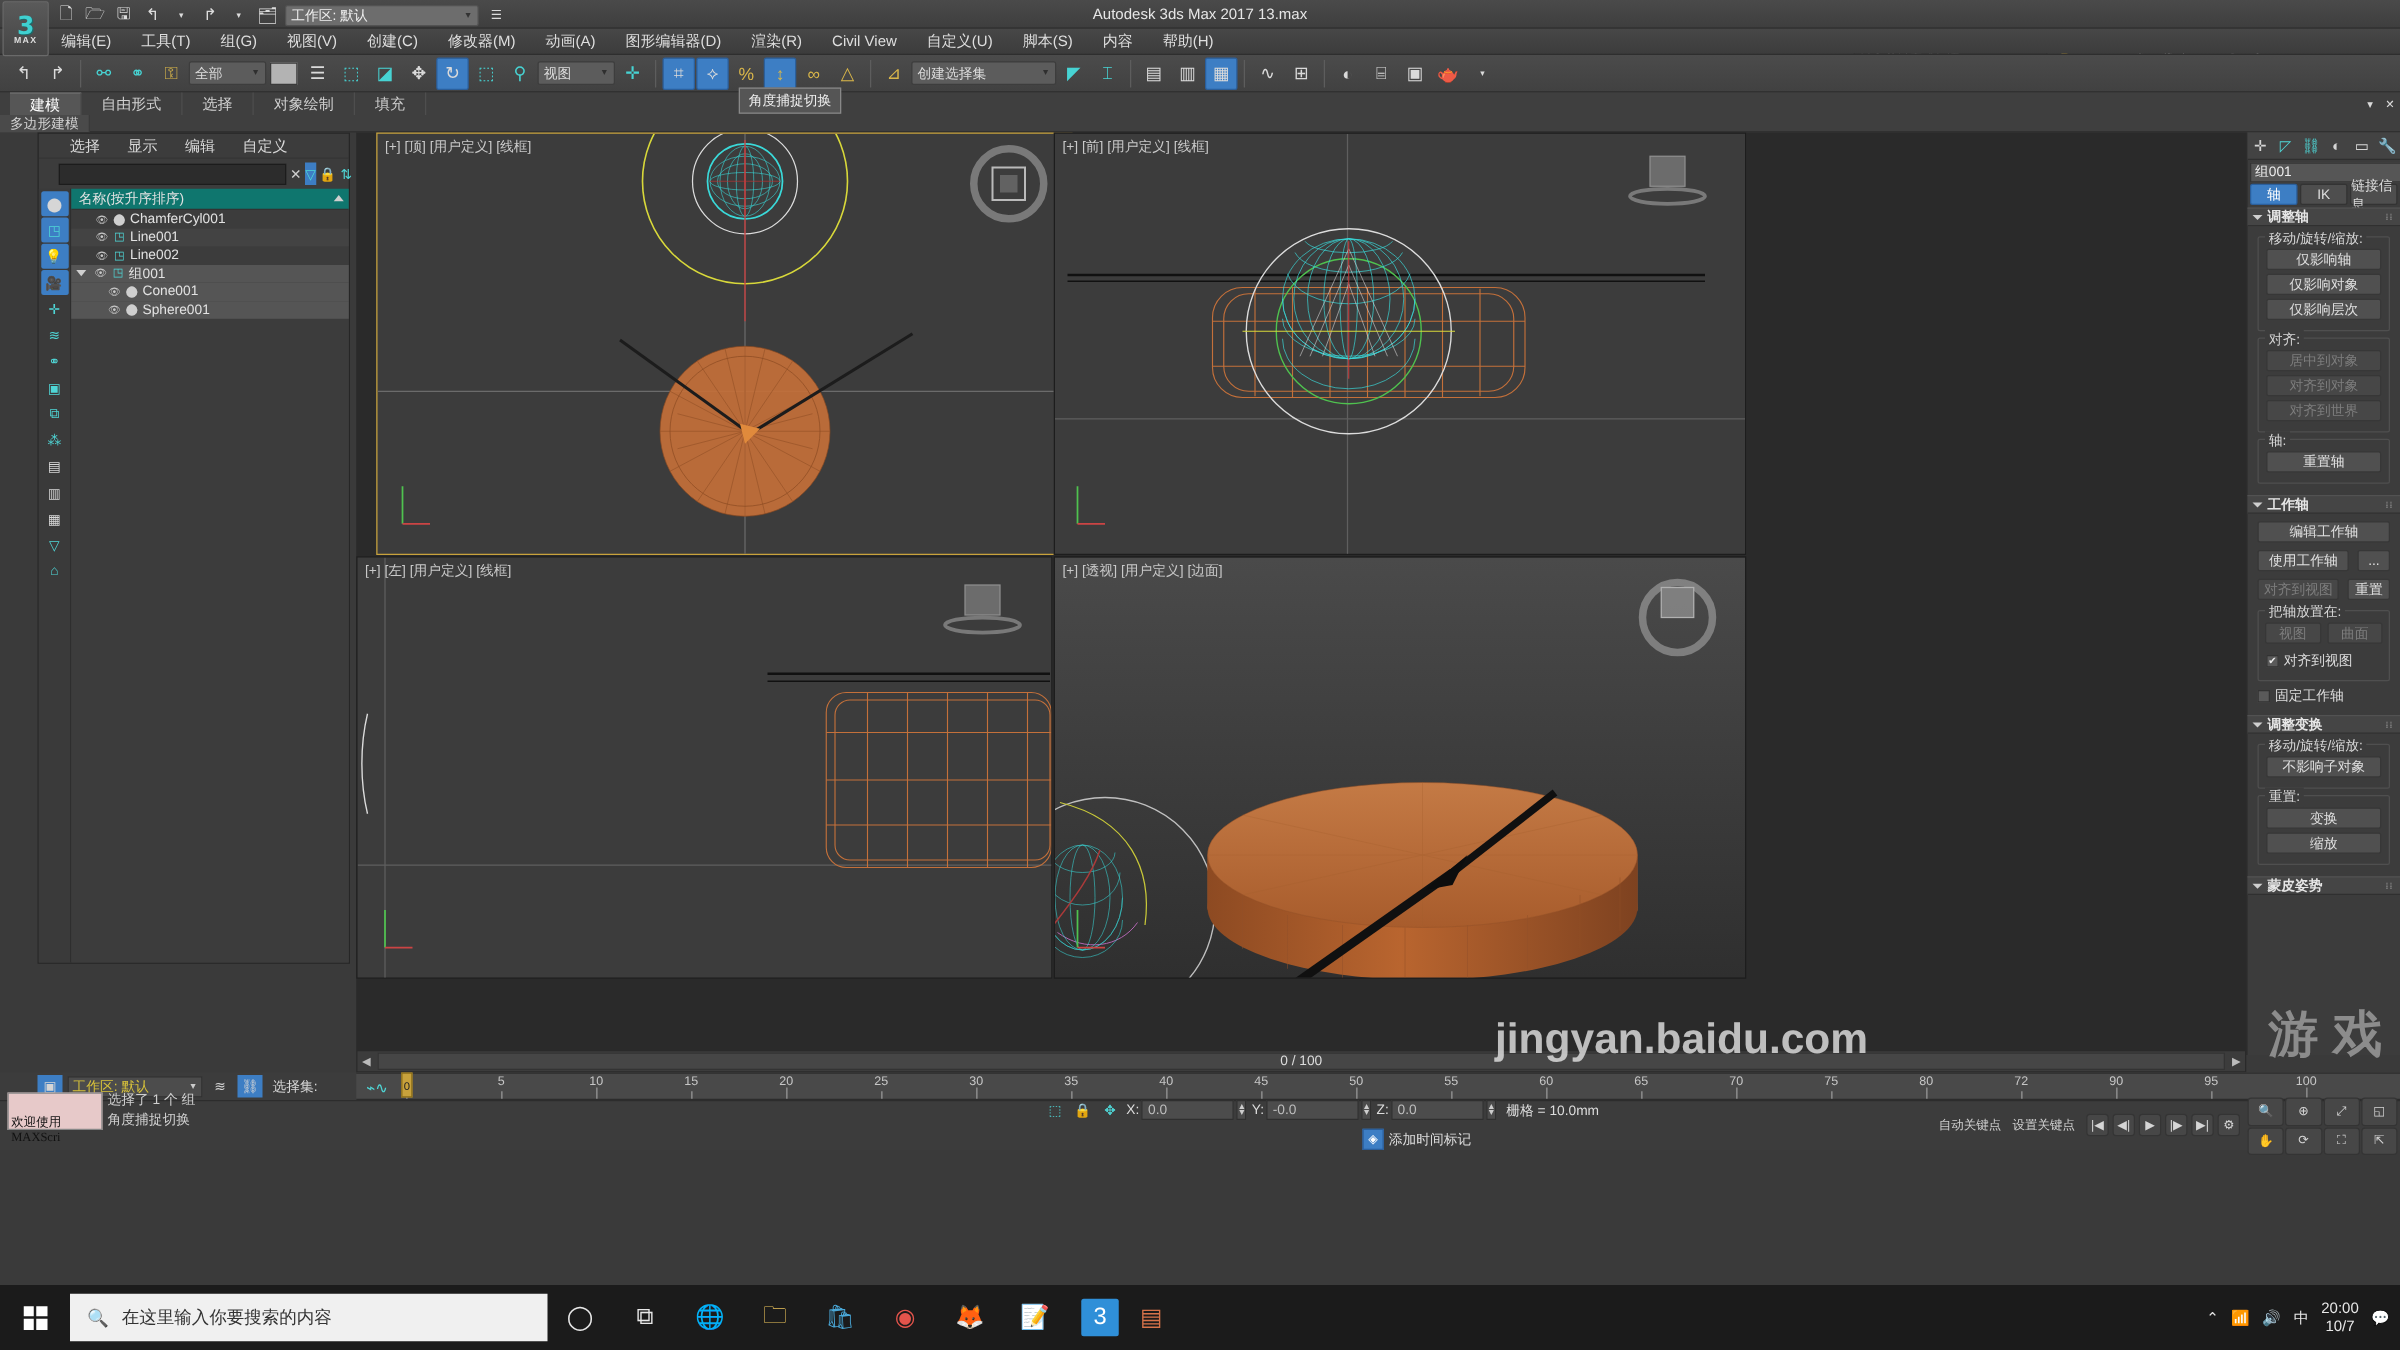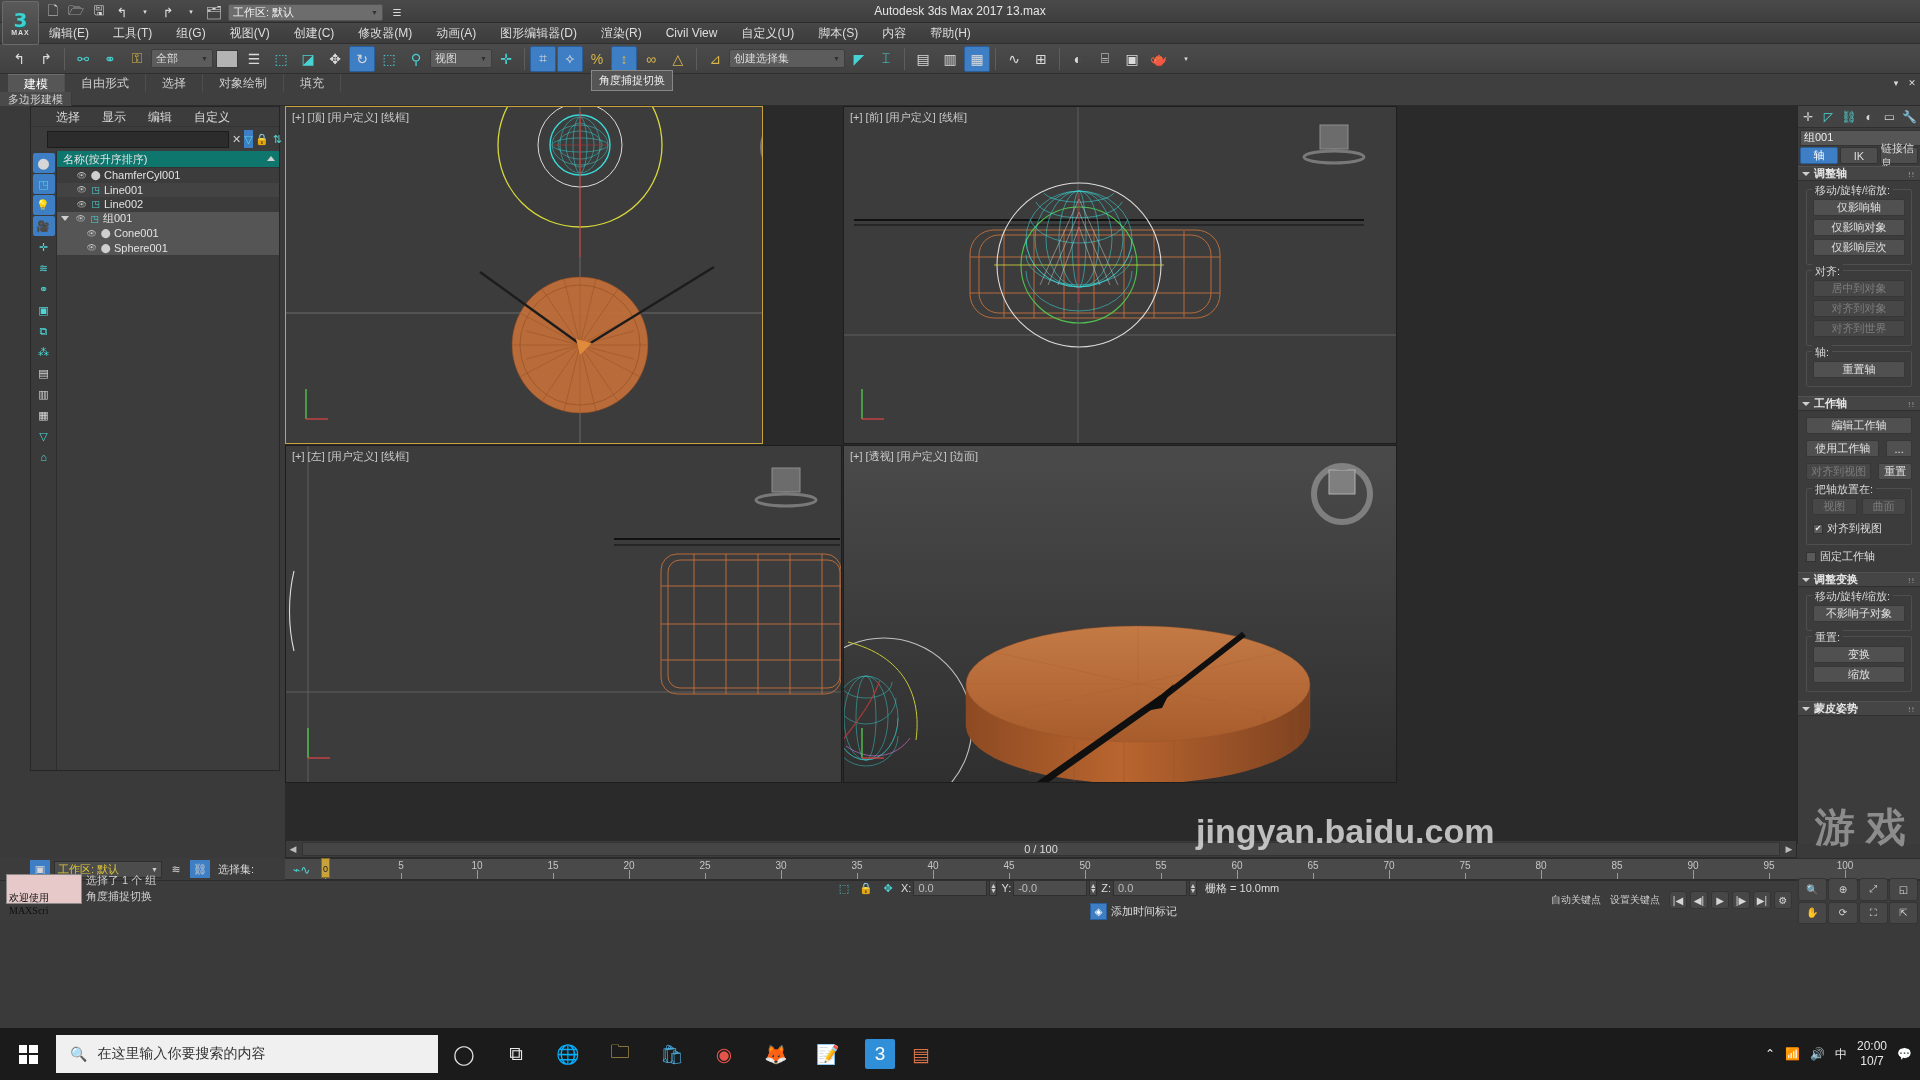--- a/index.html
+++ b/index.html
@@ -438,21 +438,21 @@
               <span class="oico" style="color: rgb(207, 207, 207);">⬤</span>
               <span>Sphere001</span>
             </div>
           </div>
       </div>
     </div>
   </div>
 
   <div class="vp-area">
 
-    <div class="vp vp-sel" style="left:0;top:0;width:478px;height:338px;">
+    <div class="vp vp-sel" style="left:16px;top:0;width:557px;height:338px;">
       <div class="vp-lbl">[+] [顶] [用户定义] [线框]</div>
       <svg width="557" height="338" style="position:absolute;left:0;top:0;">
         <line x1="294" y1="0" x2="294" y2="338" stroke="#6b6b6b" stroke-width="1"></line>
         <line x1="0" y1="206" x2="557" y2="206" stroke="#6b6b6b" stroke-width="1"></line>
         <circle cx="294" cy="38" r="82" fill="none" stroke="#d8d83a" stroke-width="1.3"></circle>
         <circle cx="294" cy="38" r="42" fill="none" stroke="#dcdcdc" stroke-width="1"></circle>
         <circle cx="294" cy="38" r="30" fill="none" stroke="#3ad9d9" stroke-width="1.4"></circle>
         <g stroke="#3ad9d9" stroke-width="0.5" opacity="0.95">
           <ellipse cx="294" cy="38" rx="28" ry="7" fill="none"></ellipse>
           <ellipse cx="294" cy="38" rx="22" ry="14" fill="none"></ellipse>
@@ -796,21 +796,21 @@
       <div class="ticklbl" style="left: 952px;">60</div>
       <div class="tick" style="left: 1028px;"></div>
       <div class="ticklbl" style="left: 1028px;">65</div>
       <div class="tick maj" style="left: 1104px;"></div>
       <div class="ticklbl" style="left: 1104px;">70</div>
       <div class="tick" style="left: 1180px;"></div>
       <div class="ticklbl" style="left: 1180px;">75</div>
       <div class="tick maj" style="left: 1256px;"></div>
       <div class="ticklbl" style="left: 1256px;">80</div>
       <div class="tick" style="left: 1332px;"></div>
-      <div class="ticklbl" style="left: 1332px;">85</div>
+      <div class="ticklbl" style="left: 1332px;">72</div>
       <div class="tick maj" style="left: 1408px;"></div>
       <div class="ticklbl" style="left: 1408px;">90</div>
       <div class="tick" style="left: 1484px;"></div>
       <div class="ticklbl" style="left: 1484px;">95</div>
       <div class="tick maj" style="left: 1560px;"></div>
       <div class="ticklbl" style="left: 1560px;">100</div>
       <div class="slider-handle" style="left: 36px;">
         <div class="n">0</div>
       </div>
     </div>

